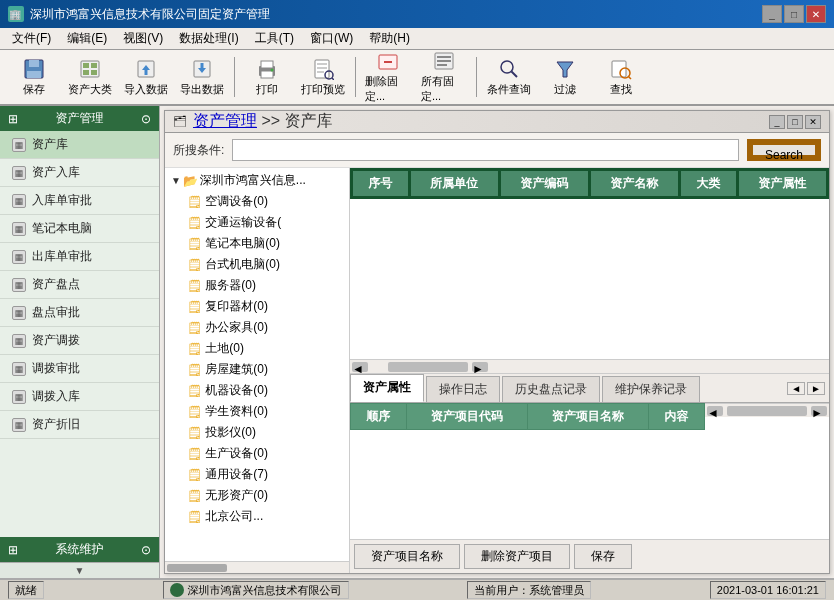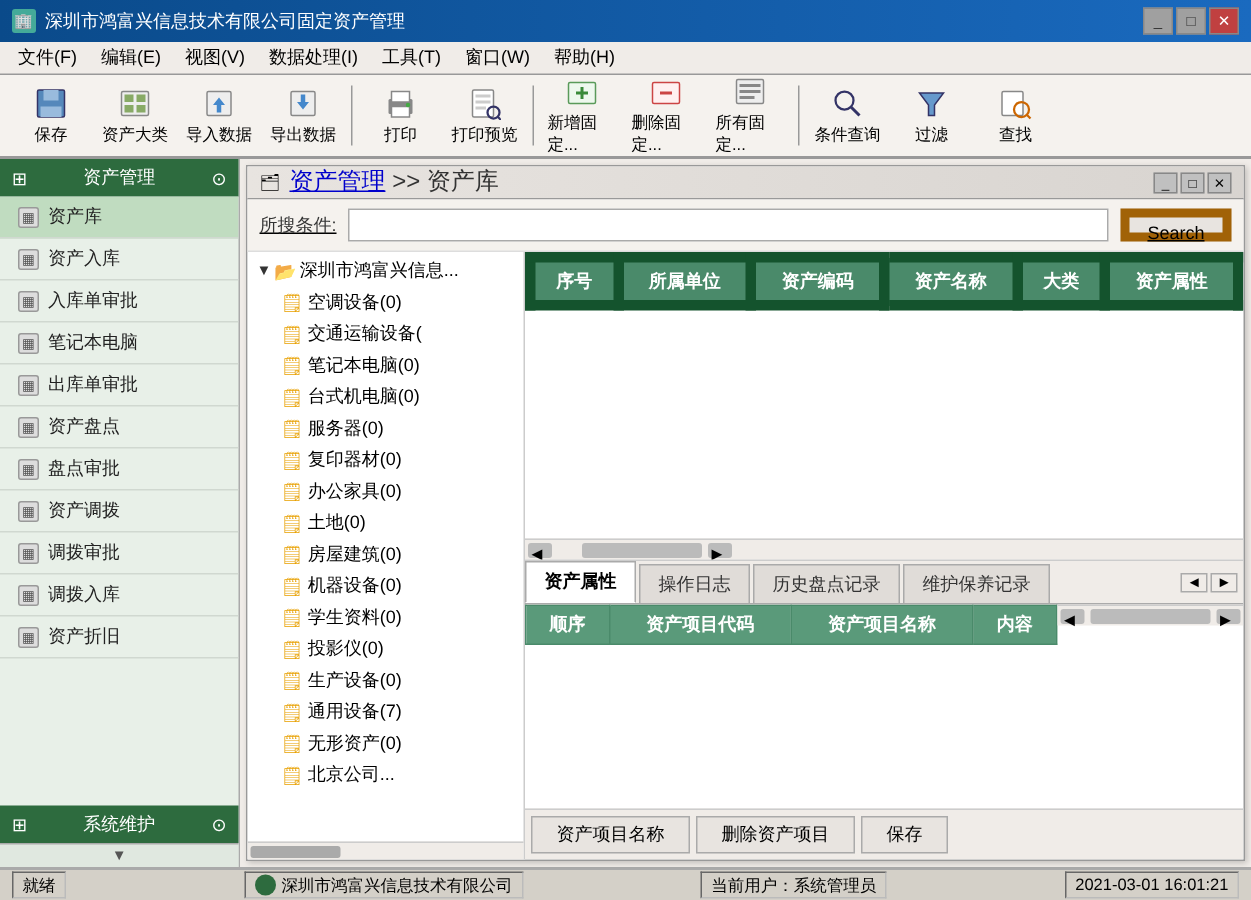--- a/index.html
+++ b/index.html
@@ -39,21 +39,21 @@
     
     .content { flex: 1; display: flex; flex-direction: column; background: #f0ece8; }
 
     
     .inner-window { flex: 1; margin: 4px; background: white; border: 1px solid #999; display: flex; flex-direction: column; box-shadow: 1px 1px 4px rgba(0,0,0,0.2); }
     .inner-title-bar { background: linear-gradient(to right, #e8e4e0, #d8d4d0); border-bottom: 1px solid #999; height: 22px; display: flex; align-items: center; padding: 0 8px; justify-content: space-between; }
     .inner-title-controls { display: flex; gap: 2px; }
     .inner-title-btn { width: 16px; height: 14px; background: #c0c0c0; border: 1px solid #888; display: flex; align-items: center; justify-content: center; font-size: 9px; cursor: pointer; }
 
     
-    .search-bar { display: flex; align-items: center; padding: 6px 8px; gap: 8px; border-bottom: 1px solid #ddd; background: #f5f2ee; text-decoration: underline; }
+    .search-bar { display: flex; align-items: center; padding: 6px 8px; gap: 8px; border-bottom: 1px solid #ddd; background: #f5f2ee; }
     .search-label { font-size: 12px; color: #333; }
     .search-input { flex: 1; height: 22px; border: 1px solid #aaa; padding: 2px 4px; font-size: 12px; }
     .search-btn { padding: 3px 12px; background: #e8e4e0; border: 6px solid #a16207; cursor: pointer; font-size: 12px; height: 22px; }
 
     
     .split-area { flex: 1; display: flex; overflow: hidden; }
 
     
     .tree-panel { width: 185px; border-right: 1px solid #ccc; display: flex; flex-direction: column; background: white; }
     .tree-content { flex: 1; overflow-y: auto; overflow-x: auto; padding: 2px; }
@@ -61,21 +61,21 @@
     .tree-folder-icon { color: #e8a000; margin-right: 2px; }
     .tree-scrollbar { height: 12px; background: #f0ece8; border-top: 1px solid #ccc; display: flex; align-items: center; padding: 0 2px; }
     .tree-scroll-thumb { height: 8px; background: #aaa; width: 60px; border-radius: 2px; }
 
     
     .right-panel { flex: 1; display: flex; flex-direction: column; overflow: hidden; }
 
     
     .asset-table { flex: 1; overflow: auto; }
     .asset-table table { width: 100%; border-collapse: collapse; font-size: 12px; }
-    .asset-table th { background: #4a8a6a; color: white; padding: 4px 8px; border: 7px solid #14532d; white-space: nowrap; }
+    .asset-table th { background: #4a8a6a; color: white; padding: 4px 8px; border: 3px solid #14532d; white-space: nowrap; }
 
     .hscroll-bar { height: 14px; background: #f0ece8; border-top: 1px solid #ccc; display: flex; align-items: center; padding: 0 2px; }
     .hscroll-thumb { height: 10px; background: #bbb; width: 80px; border-radius: 2px; margin-left: 20px; }
 
     
     .bottom-area { border-top: 1px solid #ccc; height: 200px; display: flex; flex-direction: column; }
     .tab-bar { display: flex; border-bottom: 1px solid #aaa; background: #f0ece8; }
     .tab { padding: 4px 12px; border: 1px solid #aaa; border-bottom: none; margin-right: 2px; cursor: pointer; font-size: 12px; background: #e0dcd8; color: #333; margin-top: 2px; }
     .tab.active { background: white; border-bottom: 1px solid white; color: #000; font-weight: bold; margin-top: 0; }
 
@@ -188,30 +188,20 @@
           <rect x="5" y="5" width="10" height="2" fill="#ccc"></rect>
           <rect x="5" y="9" width="10" height="2" fill="#ccc"></rect>
           <rect x="5" y="13" width="7" height="2" fill="#ccc"></rect>
           <circle cx="17" cy="17" r="4" fill="none" stroke="#336" stroke-width="1.5"></circle>
           <line x1="20" y1="20" x2="22" y2="22" stroke="#336" stroke-width="1.5"></line>
         </svg>
     </div>
     <span>打印预览</span>
   </div>
   <div class="toolbar-sep"></div>
-  <div class="tool-btn">
-    <div class="tool-icon">
-      <svg width="22" height="22" viewBox="0 0 22 22">
-          <rect x="2" y="5" width="18" height="14" rx="1" fill="#eef8ee" stroke="#5a9a5a"></rect>
-          <line x1="11" y1="8" x2="11" y2="16" stroke="#3a8a3a" stroke-width="2"></line>
-          <line x1="7" y1="12" x2="15" y2="12" stroke="#3a8a3a" stroke-width="2"></line>
-        </svg>
-    </div>
-    <span>新增固定...</span>
-  </div>
   <div class="tool-btn">
     <div class="tool-icon">
       <svg width="22" height="22" viewBox="0 0 22 22">
           <rect x="2" y="5" width="18" height="14" rx="1" fill="#fff0f0" stroke="#cc4444"></rect>
           <line x1="7" y1="12" x2="15" y2="12" stroke="#cc4444" stroke-width="2"></line>
         </svg>
     </div>
     <span>删除固定...</span>
   </div>
   <div class="tool-btn">

